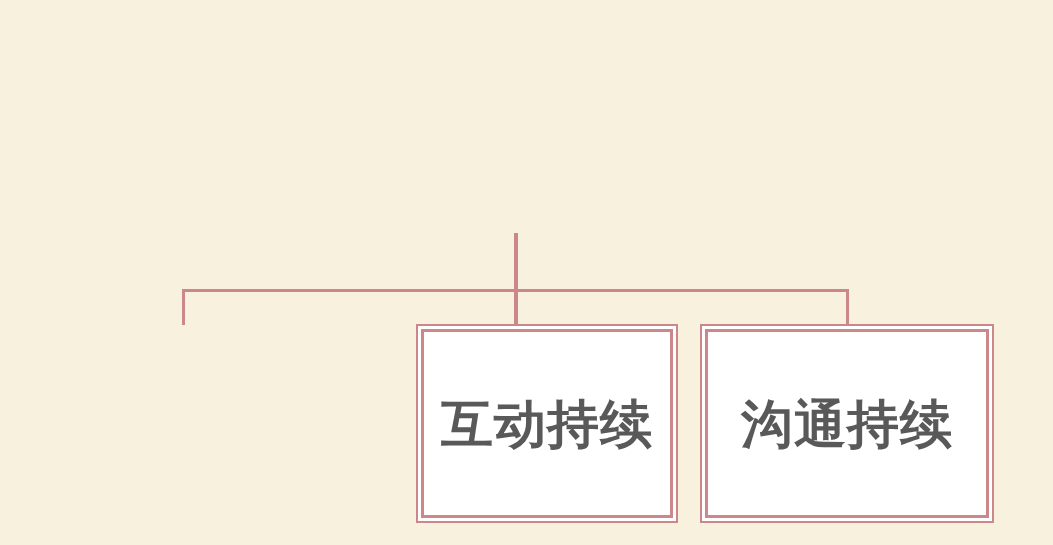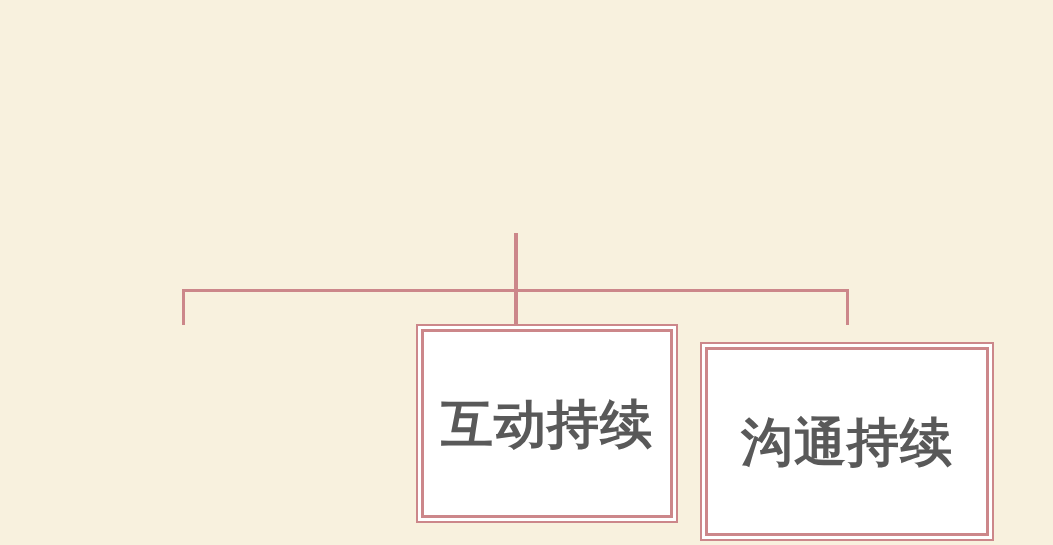--- a/index.html
+++ b/index.html
@@ -51,21 +51,21 @@
     font-weight: bold;
     white-space: nowrap;
     line-height: 1;
   }
   .node-root   { left: 370px; top: 35px;  width: 308px; height: 198px; }
   .node-root .label { font-size: 58px; letter-spacing: 2px; }
   .node-child  { top: 324px; width: 293px; height: 199px; }
   .node-child .label { font-size: 52px; letter-spacing: 1px; }
   .node-child-0 { left: 37px;  }
   .node-child-1 { left: 389px; width: 262px; margin-left: 27px; }
-  .node-child-2 { left: 700px; width: 294px; margin-top: 18px; }
+  .node-child-2 { left: 700px; width: 294px; }
 </style>
 </head>
 <body>
 
 <div class="stage">
 
   <div class="connector conn-main-vertical"></div>
   <div class="connector conn-rail"></div>
   <div class="connector conn-stub-left"></div>
   <div class="connector conn-stub-right"></div>

